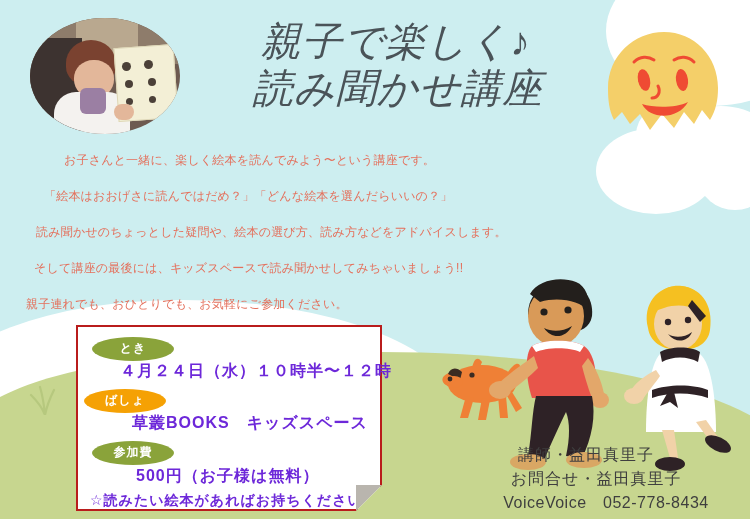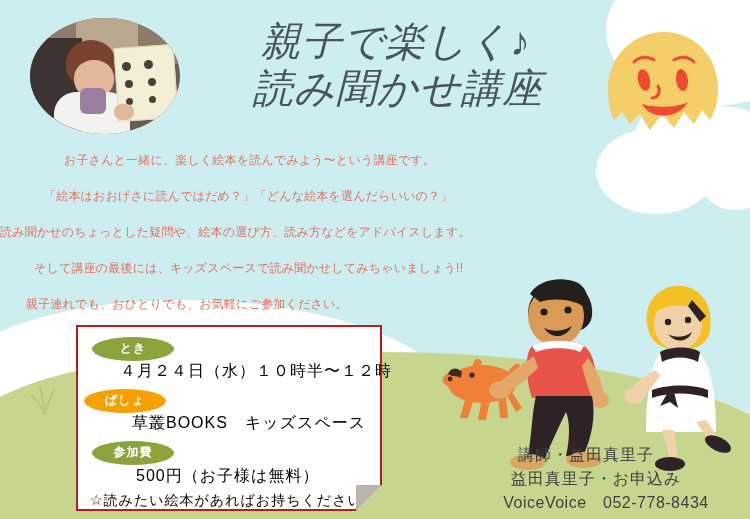--- a/index.html
+++ b/index.html
@@ -120,21 +120,21 @@
     left: 0; top: 142px;
     width: 668px;
     color: #e4705c;
     font-size: 12px;
     line-height: 36px;
     letter-spacing: 0.2px;
   }
   .body-copy p { margin: 0; white-space: nowrap; }
   .bl1 { padding-left: 64px; }
   .bl2 { padding-left: 44px; }
-  .bl3 { }
+  .bl3 { padding-left: 36px; }
   .bl4 { padding-left: 34px; }
   .bl5 { padding-left: 26px; }
 
   
   .infobox {
     position: absolute;
     left: 76px; top: 325px;
     width: 306px; height: 186px;
     background: #ffffff;
     border: 2px solid #b91c1c;
@@ -163,24 +163,25 @@
     font-size: 12px;
     font-weight: bold;
     text-align: center;
     letter-spacing: 1px;
   }
   .pill-green { background: #8aa33a; }
   .pill-orange { background: #f5a104; }
   .row-label { position: absolute; }
   .row-value {
     position: absolute;
-    color: #000000;
+    color: #6d28d9;
     font-size: 16px;
     letter-spacing: 1px;
     white-space: nowrap;
+    font-weight: bold;
   }
   .r1-label { left: 14px; top: 10px; }
   .r1-value { left: 42px; top: 34px; }
   .r2-label { left: 6px; top: 62px; }
   .r2-value { left: 54px; top: 86px; }
   .r3-label { left: 14px; top: 114px; }
   .r3-value { left: 58px; top: 139px; }
   .r3-note  { left: 12px; top: 165px; font-size: 14px; }
 
   
@@ -343,17 +344,17 @@
     </div>
     <div class="row-value r3-value">500円（お子様は無料）</div>
     <div class="row-value r3-note">☆読みたい絵本があればお持ちください</div>
 
     <div class="fold"></div>
     <div class="fold-cover"></div>
   </div>
 
   <div class="contact">
     <div class="c1">講師・益田真里子</div>
-    <div class="c2">益田真里子・お申込み</div>
+    <div class="c2">お問合せ・益田真里子</div>
     <div class="c3">VoiceVoice　052-778-8434</div>
   </div>
 
 </div>
 
 </body></html>

